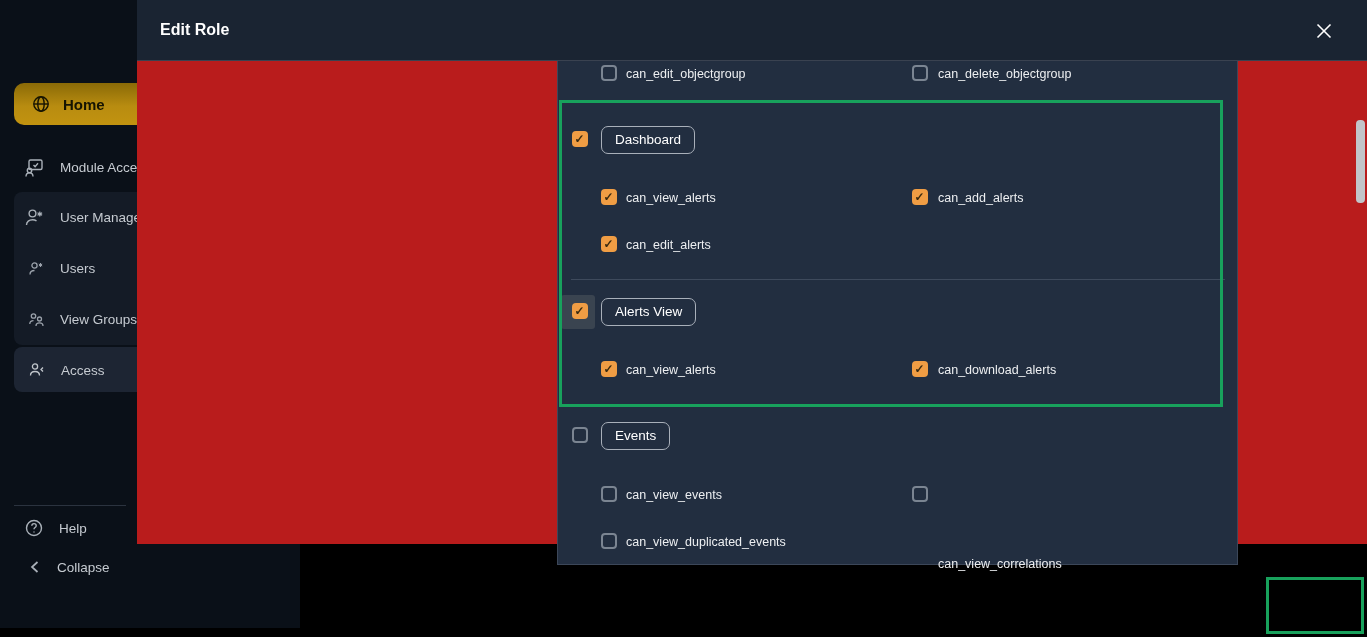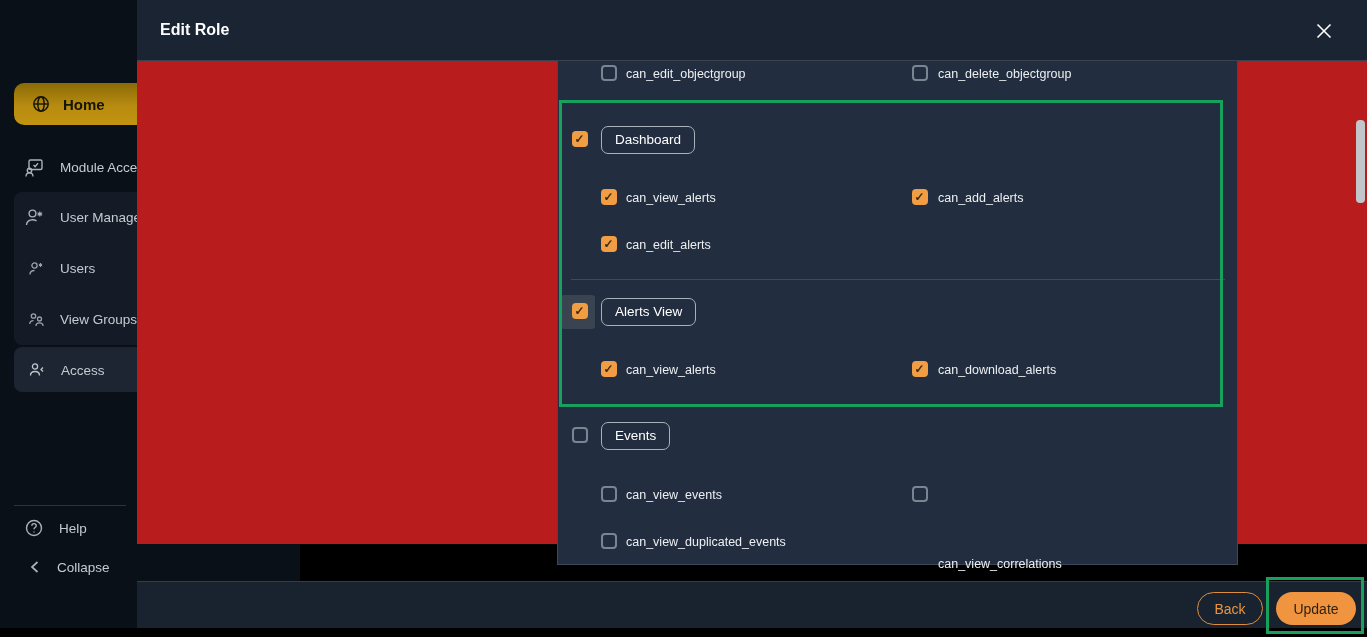--- a/index.html
+++ b/index.html
@@ -217,22 +217,18 @@
       <span class="chip" style="left:43px; top:361px;text-align:right;">Events</span>
 
       <span class="cb" style="left:43px; top:425px;"></span>
       <span class="perm-label" style="left:68px; top:427px;">can_view_events</span>
       <span class="cb" style="left:354px; top:425px;"></span>
       <span class="perm-label" style="left:380px; top:448px;margin-top:48px;">can_view_correlations</span>
       <span class="cb" style="left:43px; top:472px;"></span>
       <span class="perm-label" style="left:68px; top:474px;text-align:center;">can_view_duplicated_events</span>
     </div>
 
-    <div class="modal-footer">
-      <div class="btn btn-back">Back</div>
-      <div class="btn btn-update">Update</div>
-    </div>
   </div>
 
   <div class="green-box gb1"></div>
   <div class="green-box gb2"></div>
   <div class="scroll-thumb"></div>
 </div>
 
 </body></html>

